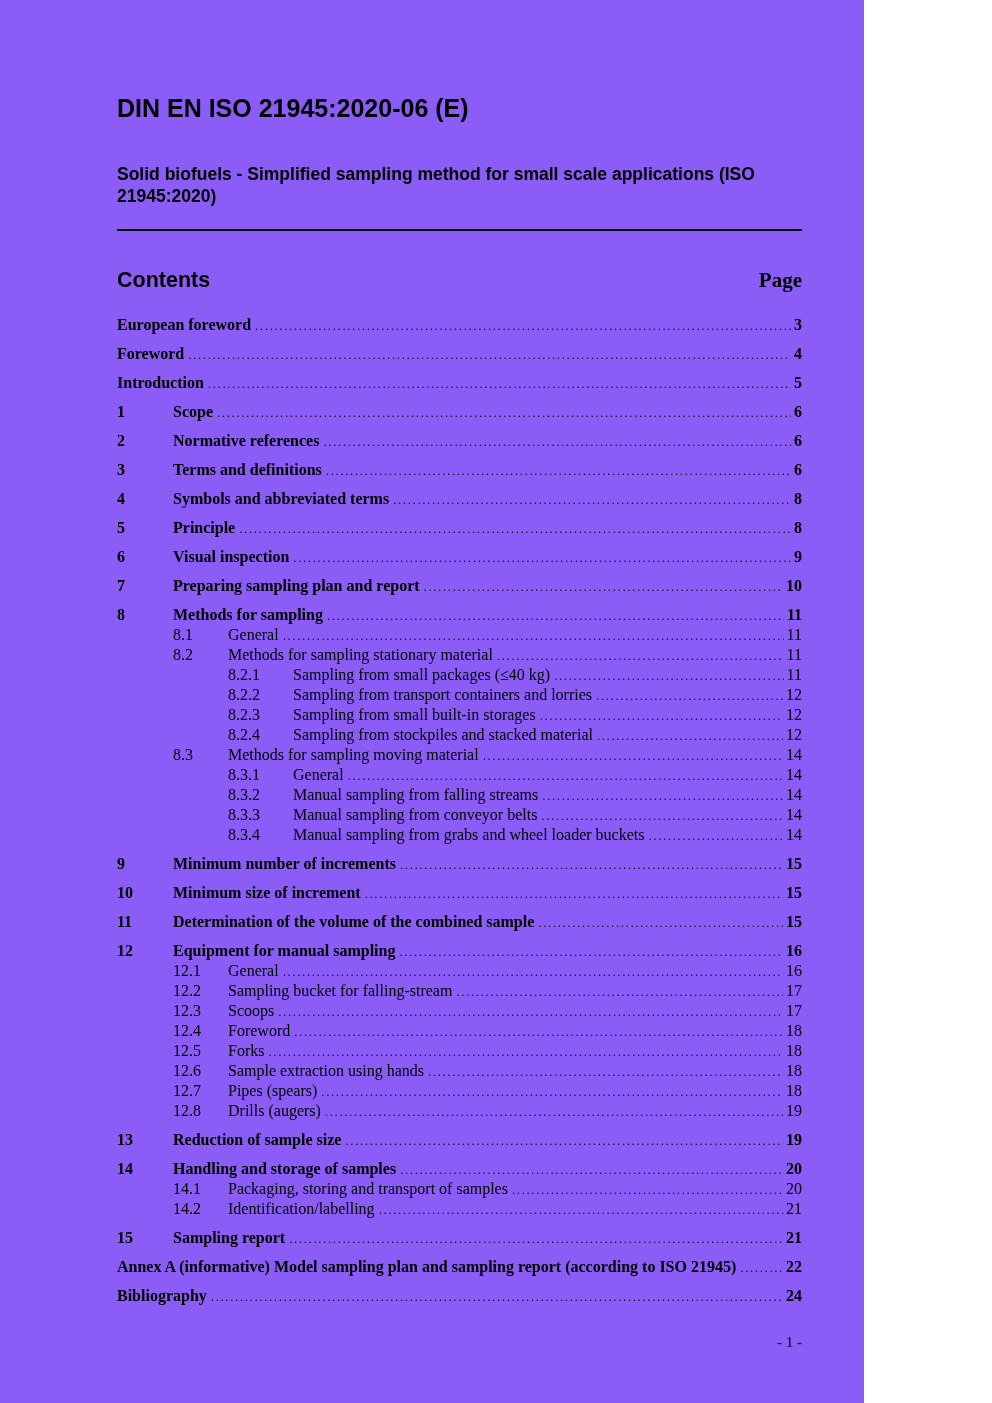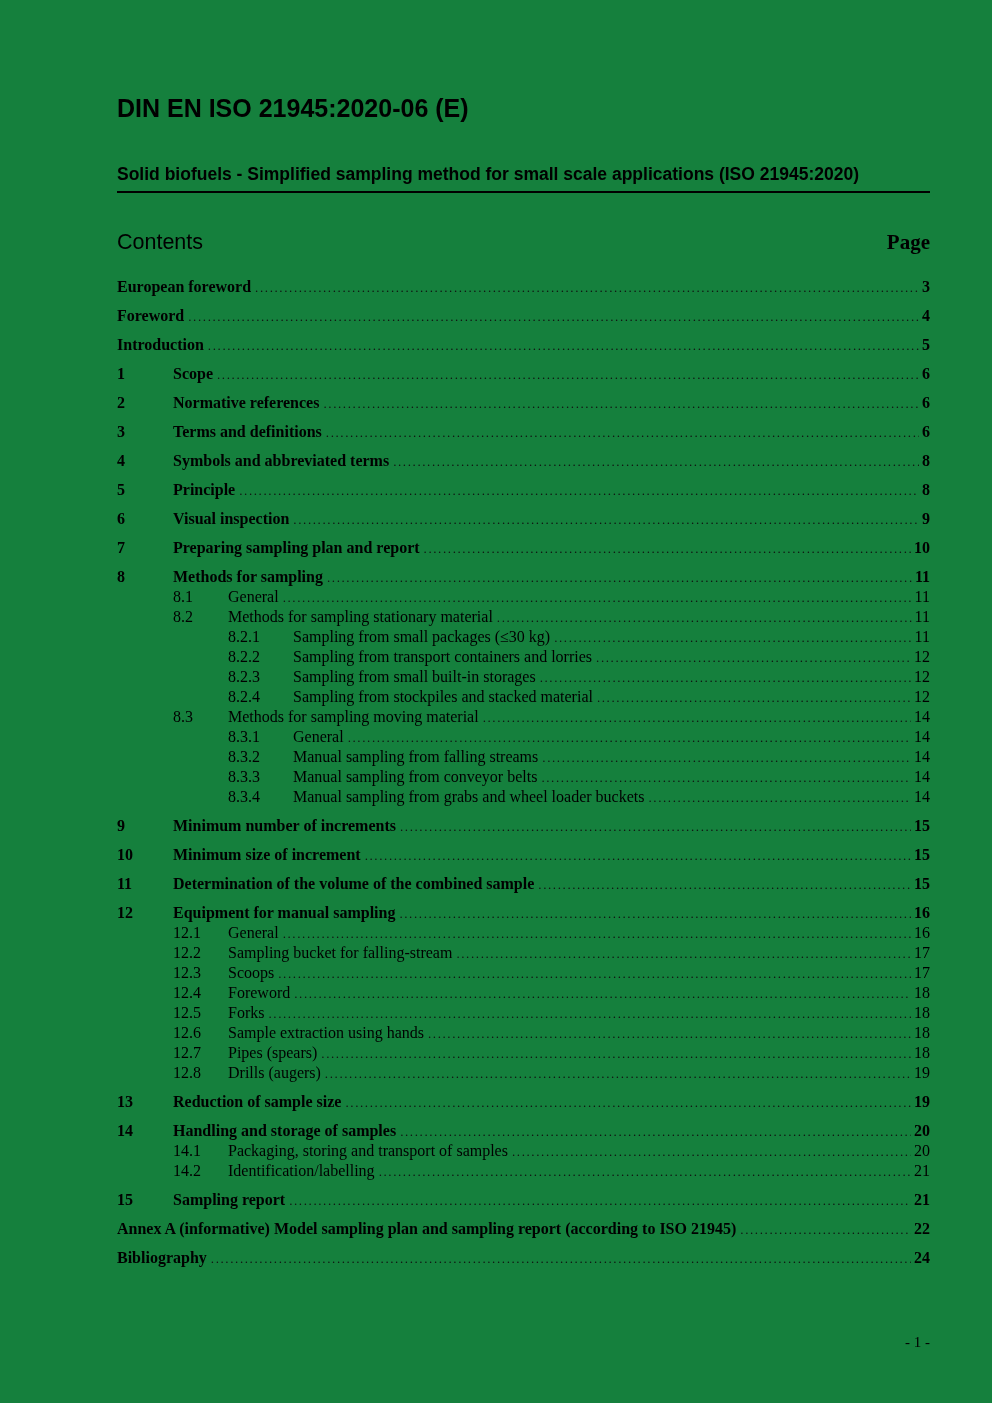--- a/index.html
+++ b/index.html
@@ -9,56 +9,56 @@
   body {
     width: 992px;
     height: 1403px;
     background: #ffffff;
     overflow: hidden;
     font-family: "Liberation Serif", serif;
     color: #000;
   }
   .page {
     position: relative;
-    width: 992px;
+    width: 864px;
     height: 1403px;
-    background: #15803d;
+    background: #8b5cf6;
     padding: 95px 62px 0 117px;
     box-sizing: border-box;
   }
   .doc-title {
     font-family: "Liberation Sans", sans-serif;
     font-size: 25px;
     font-weight: 700;
     line-height: 1.05;
     margin: 0 0 0 0;
   }
   .subtitle-block {
     margin-top: 42px;
     border-bottom: 2.5px solid #000;
-    padding-bottom: 6px;
+    padding-bottom: 22px;
   }
   .doc-subtitle {
     font-family: "Liberation Sans", sans-serif;
     font-size: 17.5px;
     font-weight: 700;
     line-height: 22px;
     max-width: 745px;
   }
   .contents-row {
     display: flex;
     justify-content: space-between;
     align-items: baseline;
     margin-top: 37px;
     margin-bottom: 22px;
   }
   .contents-heading {
     font-family: "Liberation Sans", sans-serif;
     font-size: 21.5px;
-    font-weight: 400;
+    font-weight: 700;
     margin: 0;
   }
   .page-label {
     font-size: 21px;
     font-weight: 700;
   }
   .toc {
     width: 100%;
     margin-top: 12px;
   }
@@ -199,21 +199,21 @@
     <span class="toc-page">11</span>
   </div>
       <div class="toc-row lvl1">
     <span class="toc-num">8.2</span>
     <span class="toc-title">Methods for sampling stationary material</span>
     <span class="toc-leader"></span>
     <span class="toc-page">11</span>
   </div>
       <div class="toc-row lvl2">
     <span class="toc-num">8.2.1</span>
-    <span class="toc-title">Sampling from small packages (≤30 kg)</span>
+    <span class="toc-title">Sampling from small packages (≤40 kg)</span>
     <span class="toc-leader"></span>
     <span class="toc-page">11</span>
   </div>
       <div class="toc-row lvl2">
     <span class="toc-num">8.2.2</span>
     <span class="toc-title">Sampling from transport containers and lorries</span>
     <span class="toc-leader"></span>
     <span class="toc-page">12</span>
   </div>
       <div class="toc-row lvl2">

